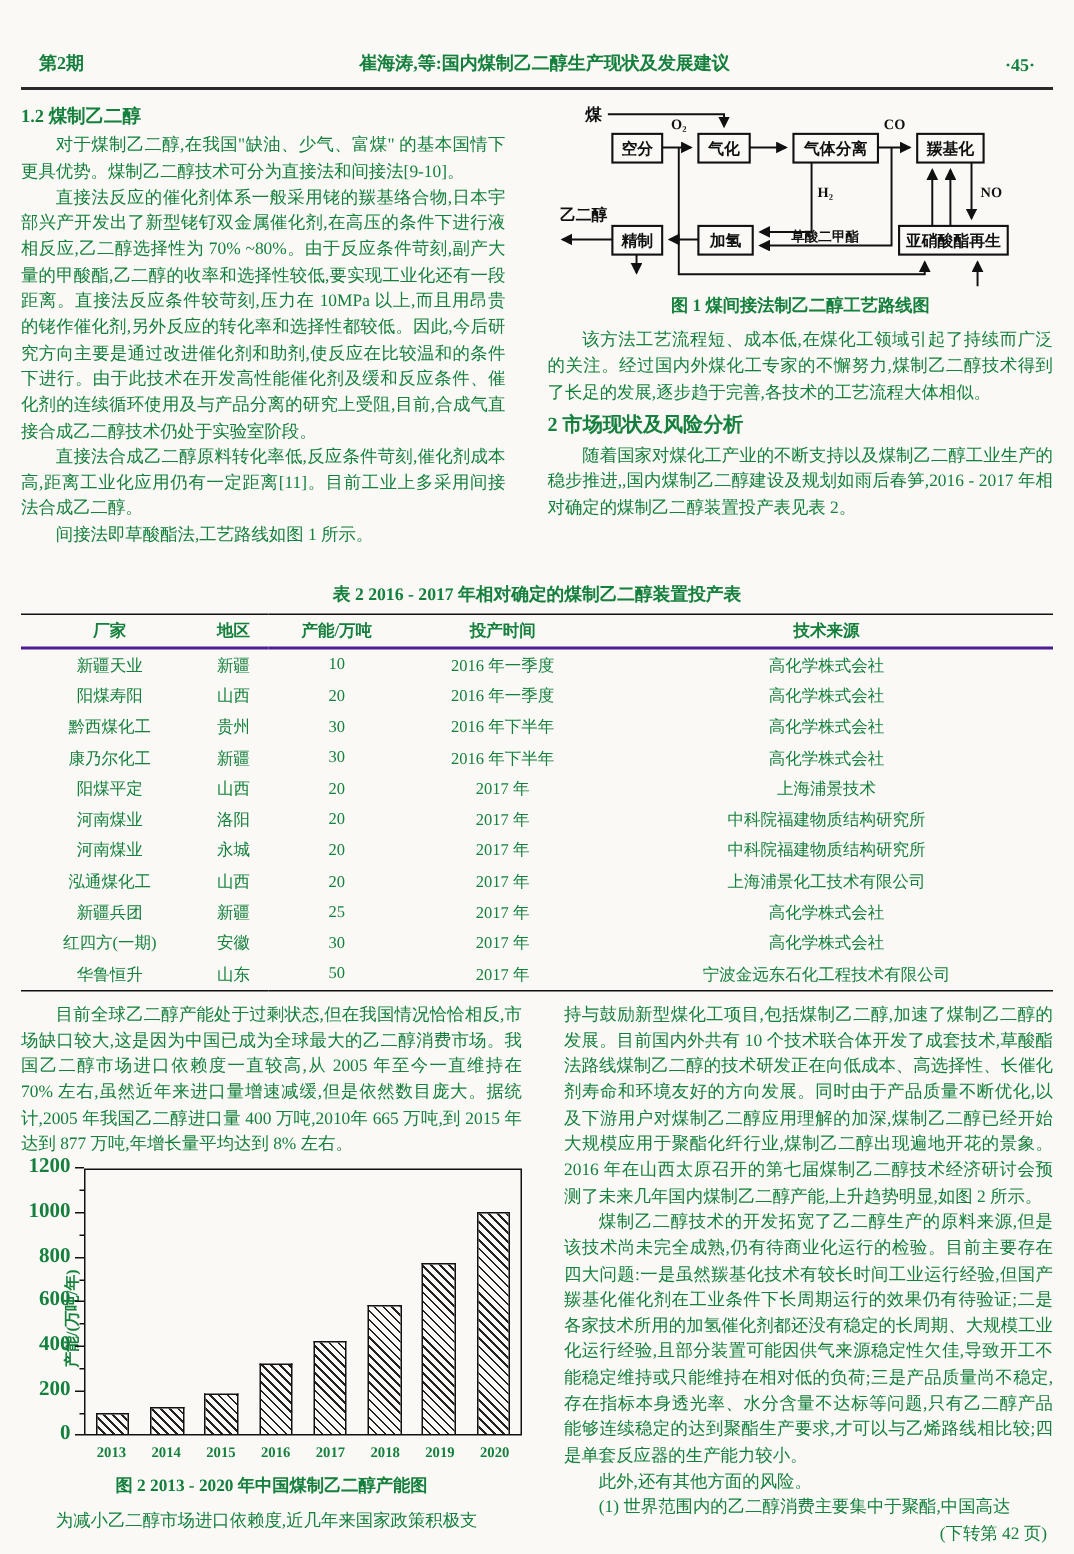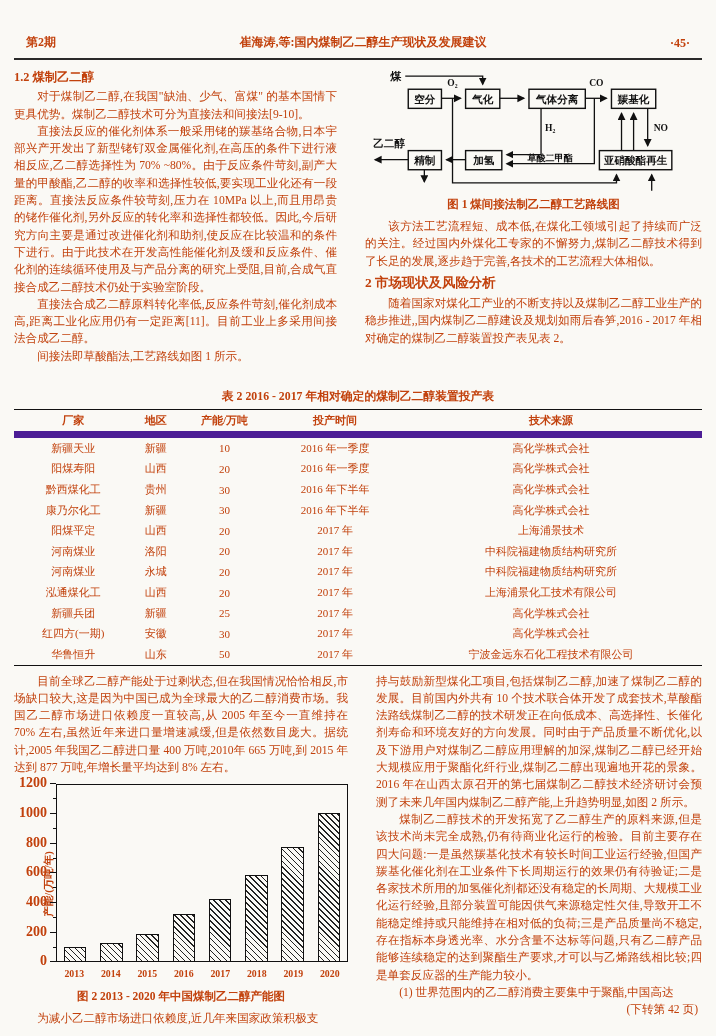--- a/index.html
+++ b/index.html
@@ -1,38 +1,38 @@
 <!DOCTYPE html>
 <html><head>
 <meta charset="utf-8">
 <style>
   html,body{margin:0;padding:0;background:#d9d7d0;}
   .page{width:716px;height:1036px;background:#faf9f5;position:relative;box-sizing:border-box;
-        padding:34px 14px 0 14px;font-family:"Liberation Serif","DejaVu Serif",serif;color:#c2410c;overflow:hidden;}
+        padding:34px 14px 0 14px;font-family:"Liberation Serif","DejaVu Serif",serif;color:#15803d;overflow:hidden;}
   
   .hdr{display:flex;justify-content:space-between;align-items:flex-end;font-size:12px;font-weight:bold;
        padding:0 12px 7px 12px;border-bottom:2px solid #2a2a2a;}
   
   .cols{display:flex;gap:28px;margin-top:9px;}
   .col{width:337px;font-size:11.6px;line-height:17.3px;text-align:justify;}
   .col p{margin:0;text-indent:2em;}
   .col p.noind{text-indent:0;}
   h3.sub{font-size:12.3px;font-weight:bold;margin:0 0 2px 0;}
   h2.sec{font-size:13.4px;font-weight:bold;margin:4px 0 4px 0;}
   .figcap{text-align:center;font-weight:bold;font-size:11.5px;margin:2px 0 6px 0;line-height:15px;}
   
   .fig1 svg{display:block;margin:0 auto;}
   .fig1 text{font-family:"Liberation Serif","DejaVu Serif",serif;font-weight:bold;fill:#111;}
   .fig1 rect{fill:none;stroke:#111;stroke-width:1.4;}
   .fig1 path.ln{fill:none;stroke:#111;stroke-width:1.3;}
   
   .tblsec{margin-top:24px;}
   .tbl-title{text-align:center;font-weight:bold;font-size:11.8px;margin:8px 0 4px 0;}
   table.t2{width:100%;border-collapse:collapse;font-size:11px;border-bottom:1.8px solid #111;}
-  table.t2 th{border-top:1.8px solid #111;border-bottom:7px solid #4c1d95;font-weight:bold;padding:3px 2px;}
+  table.t2 th{border-top:1.8px solid #111;border-bottom:2px solid #4c1d95;font-weight:bold;padding:3px 2px;}
   table.t2 td{padding:2.8px 2px;text-align:center;}
   
   .fig2{margin-top:8px;}
   .chart{position:relative;margin-left:42px;width:292px;}
   .plot{position:relative;height:178px;border:1.3px solid #111;box-sizing:border-box;
         display:flex;align-items:flex-end;background:#faf9f5;}
   .slot{flex:1;display:flex;justify-content:center;align-items:flex-end;height:100%;}
   .bar{width:62%;box-sizing:border-box;border:1.2px solid #111;border-bottom:none;
        background:repeating-linear-gradient(45deg,#faf9f5 0,#faf9f5 3px,#222 3px,#222 4.2px);}
   .yaxis{position:absolute;left:-37px;top:0;width:37px;height:178px;}
@@ -298,18 +298,19 @@
         </div>
         <div class="figcap" style="margin-top:6px;">图 2   2013 - 2020 年中国煤制乙二醇产能图</div>
       </div>
 
       <p>为减小乙二醇市场进口依赖度,近几年来国家政策积极支</p>
     </div>
 
     <div class="col">
       <p class="noind">持与鼓励新型煤化工项目,包括煤制乙二醇,加速了煤制乙二醇的发展。目前国内外共有 10 个技术联合体开发了成套技术,草酸酯法路线煤制乙二醇的技术研发正在向低成本、高选择性、长催化剂寿命和环境友好的方向发展。同时由于产品质量不断优化,以及下游用户对煤制乙二醇应用理解的加深,煤制乙二醇已经开始大规模应用于聚酯化纤行业,煤制乙二醇出现遍地开花的景象。2016 年在山西太原召开的第七届煤制乙二醇技术经济研讨会预测了未来几年国内煤制乙二醇产能,上升趋势明显,如图 2 所示。</p>
       <p>煤制乙二醇技术的开发拓宽了乙二醇生产的原料来源,但是该技术尚未完全成熟,仍有待商业化运行的检验。目前主要存在四大问题:一是虽然羰基化技术有较长时间工业运行经验,但国产羰基化催化剂在工业条件下长周期运行的效果仍有待验证;二是各家技术所用的加氢催化剂都还没有稳定的长周期、大规模工业化运行经验,且部分装置可能因供气来源稳定性欠佳,导致开工不能稳定维持或只能维持在相对低的负荷;三是产品质量尚不稳定,存在指标本身透光率、水分含量不达标等问题,只有乙二醇产品能够连续稳定的达到聚酯生产要求,才可以与乙烯路线相比较;四是单套反应器的生产能力较小。</p>
+      <p>此外,还有其他方面的风险。</p>
       <p>(1) 世界范围内的乙二醇消费主要集中于聚酯,中国高达</p>
       <p class="noind cont-note">(下转第 42 页)</p>
     </div>
   </div>
 
 </div>
 
 </body></html>

